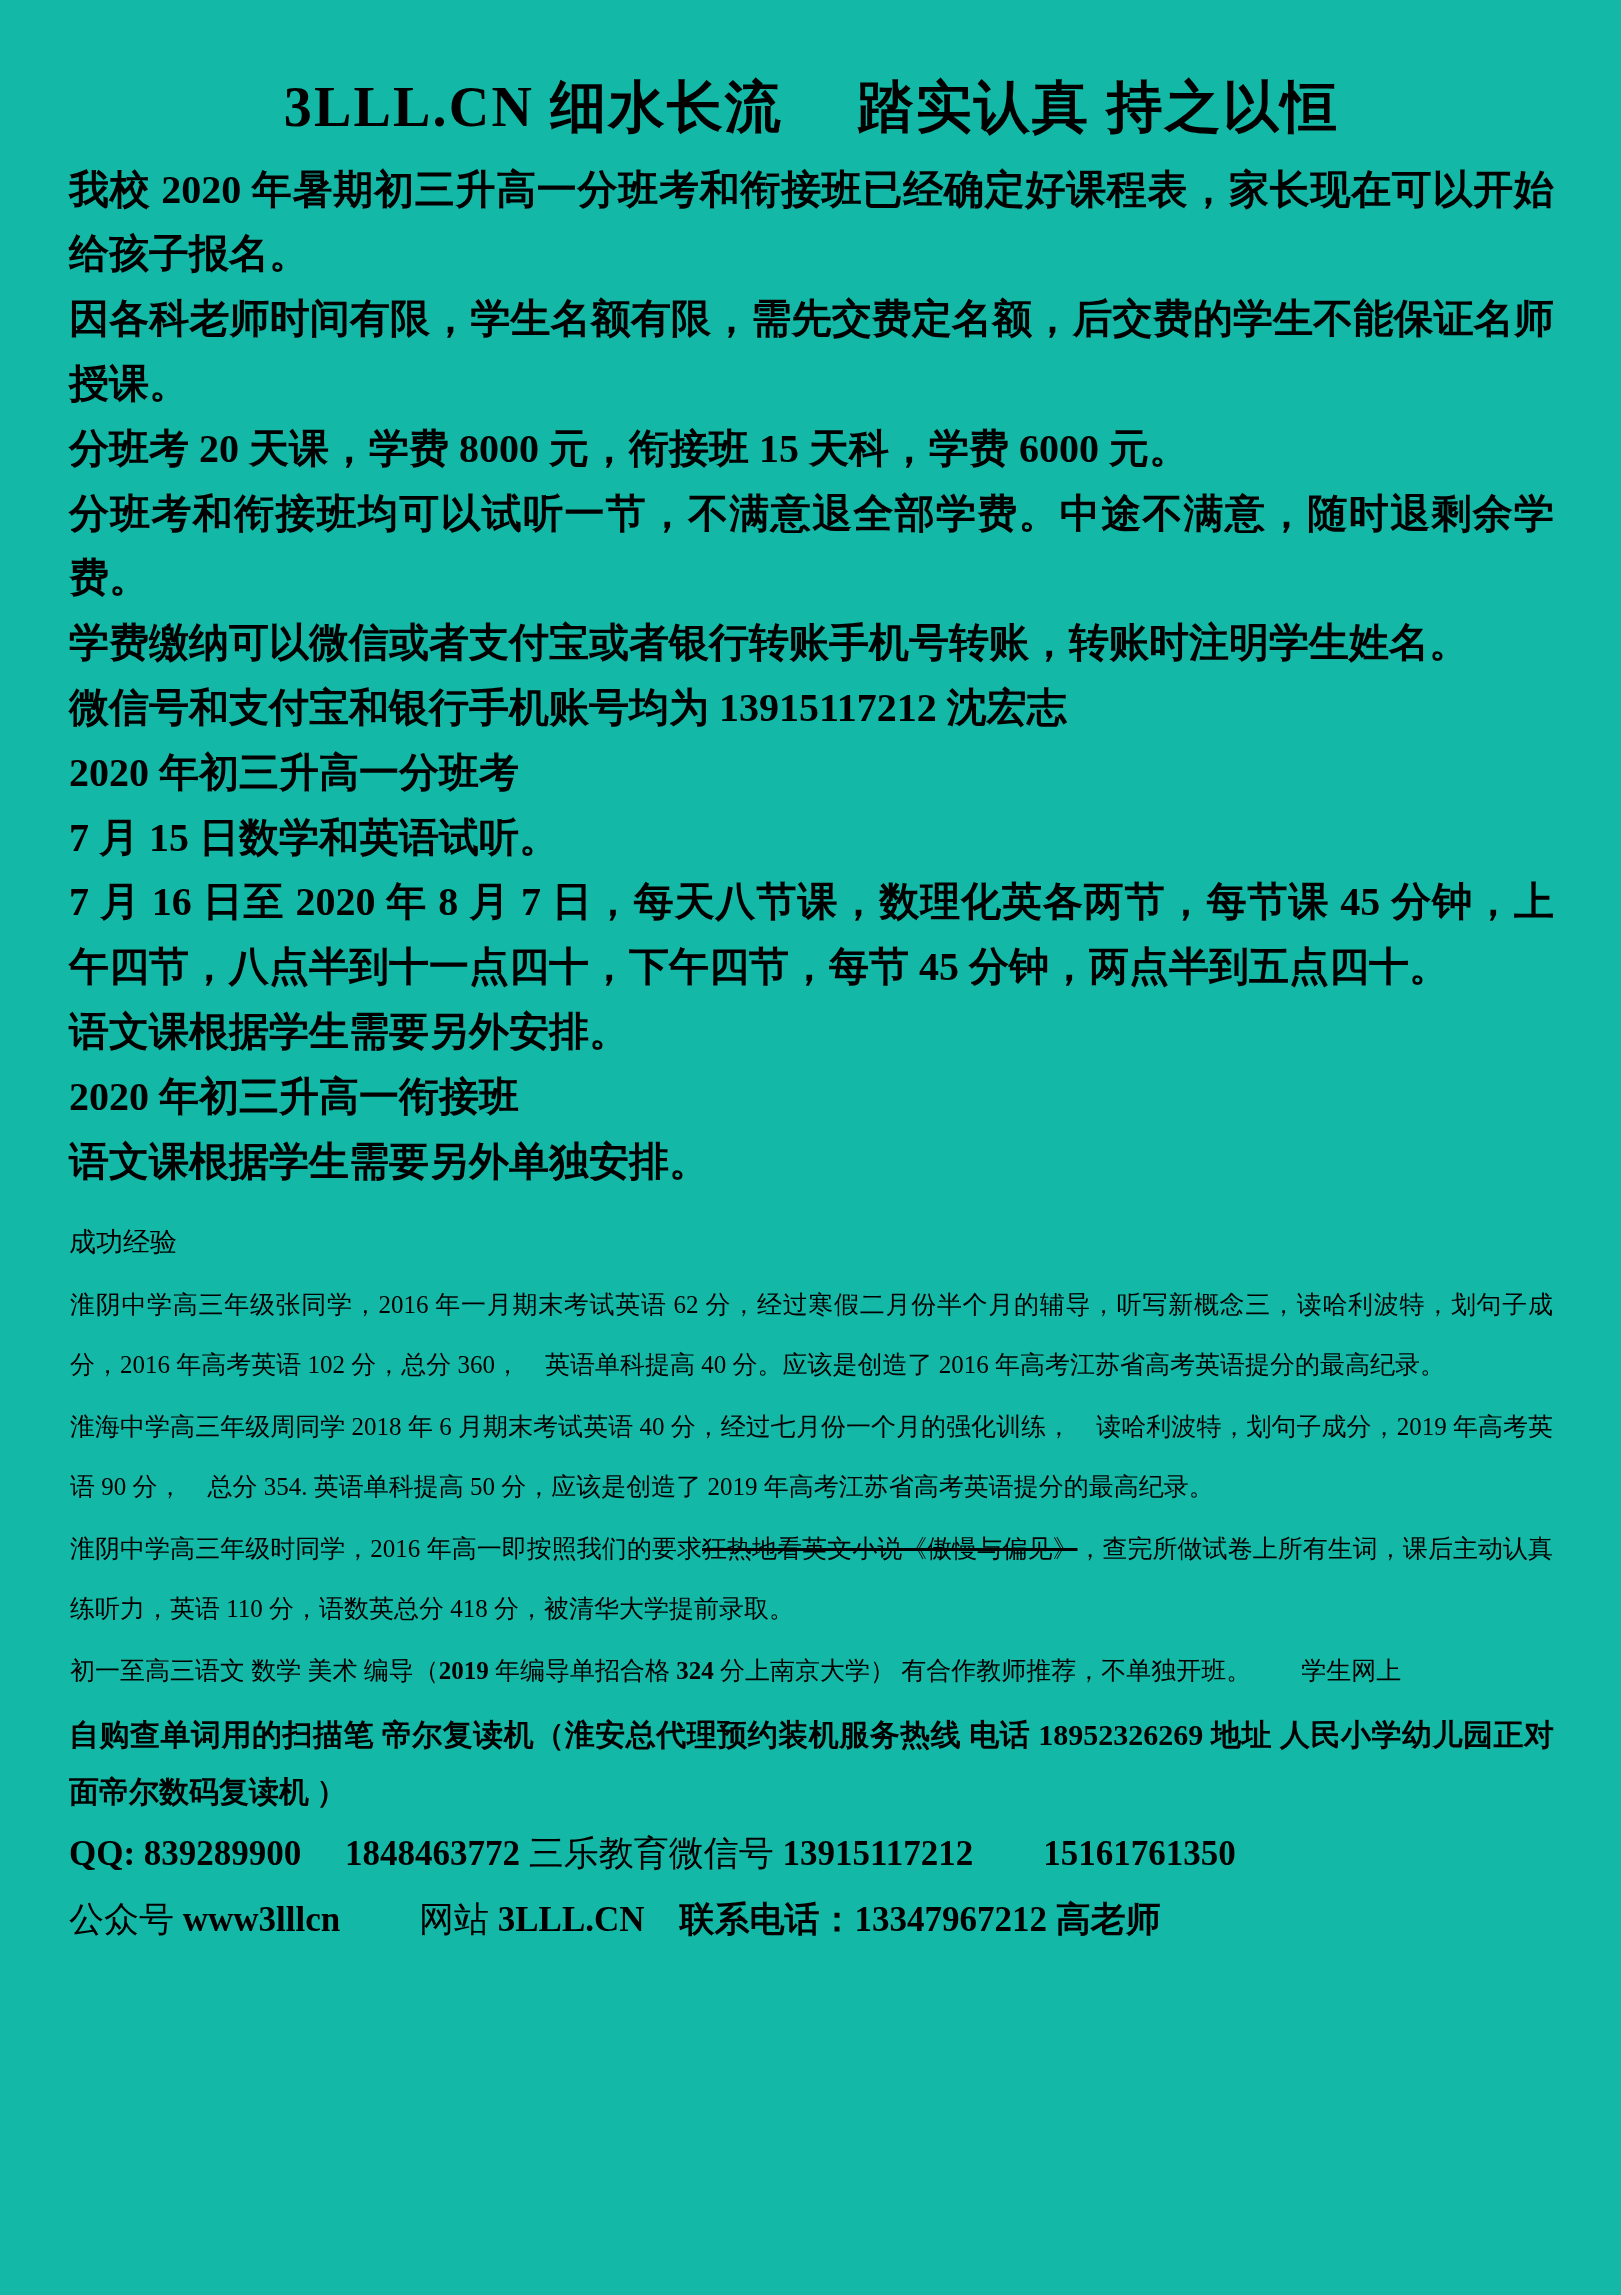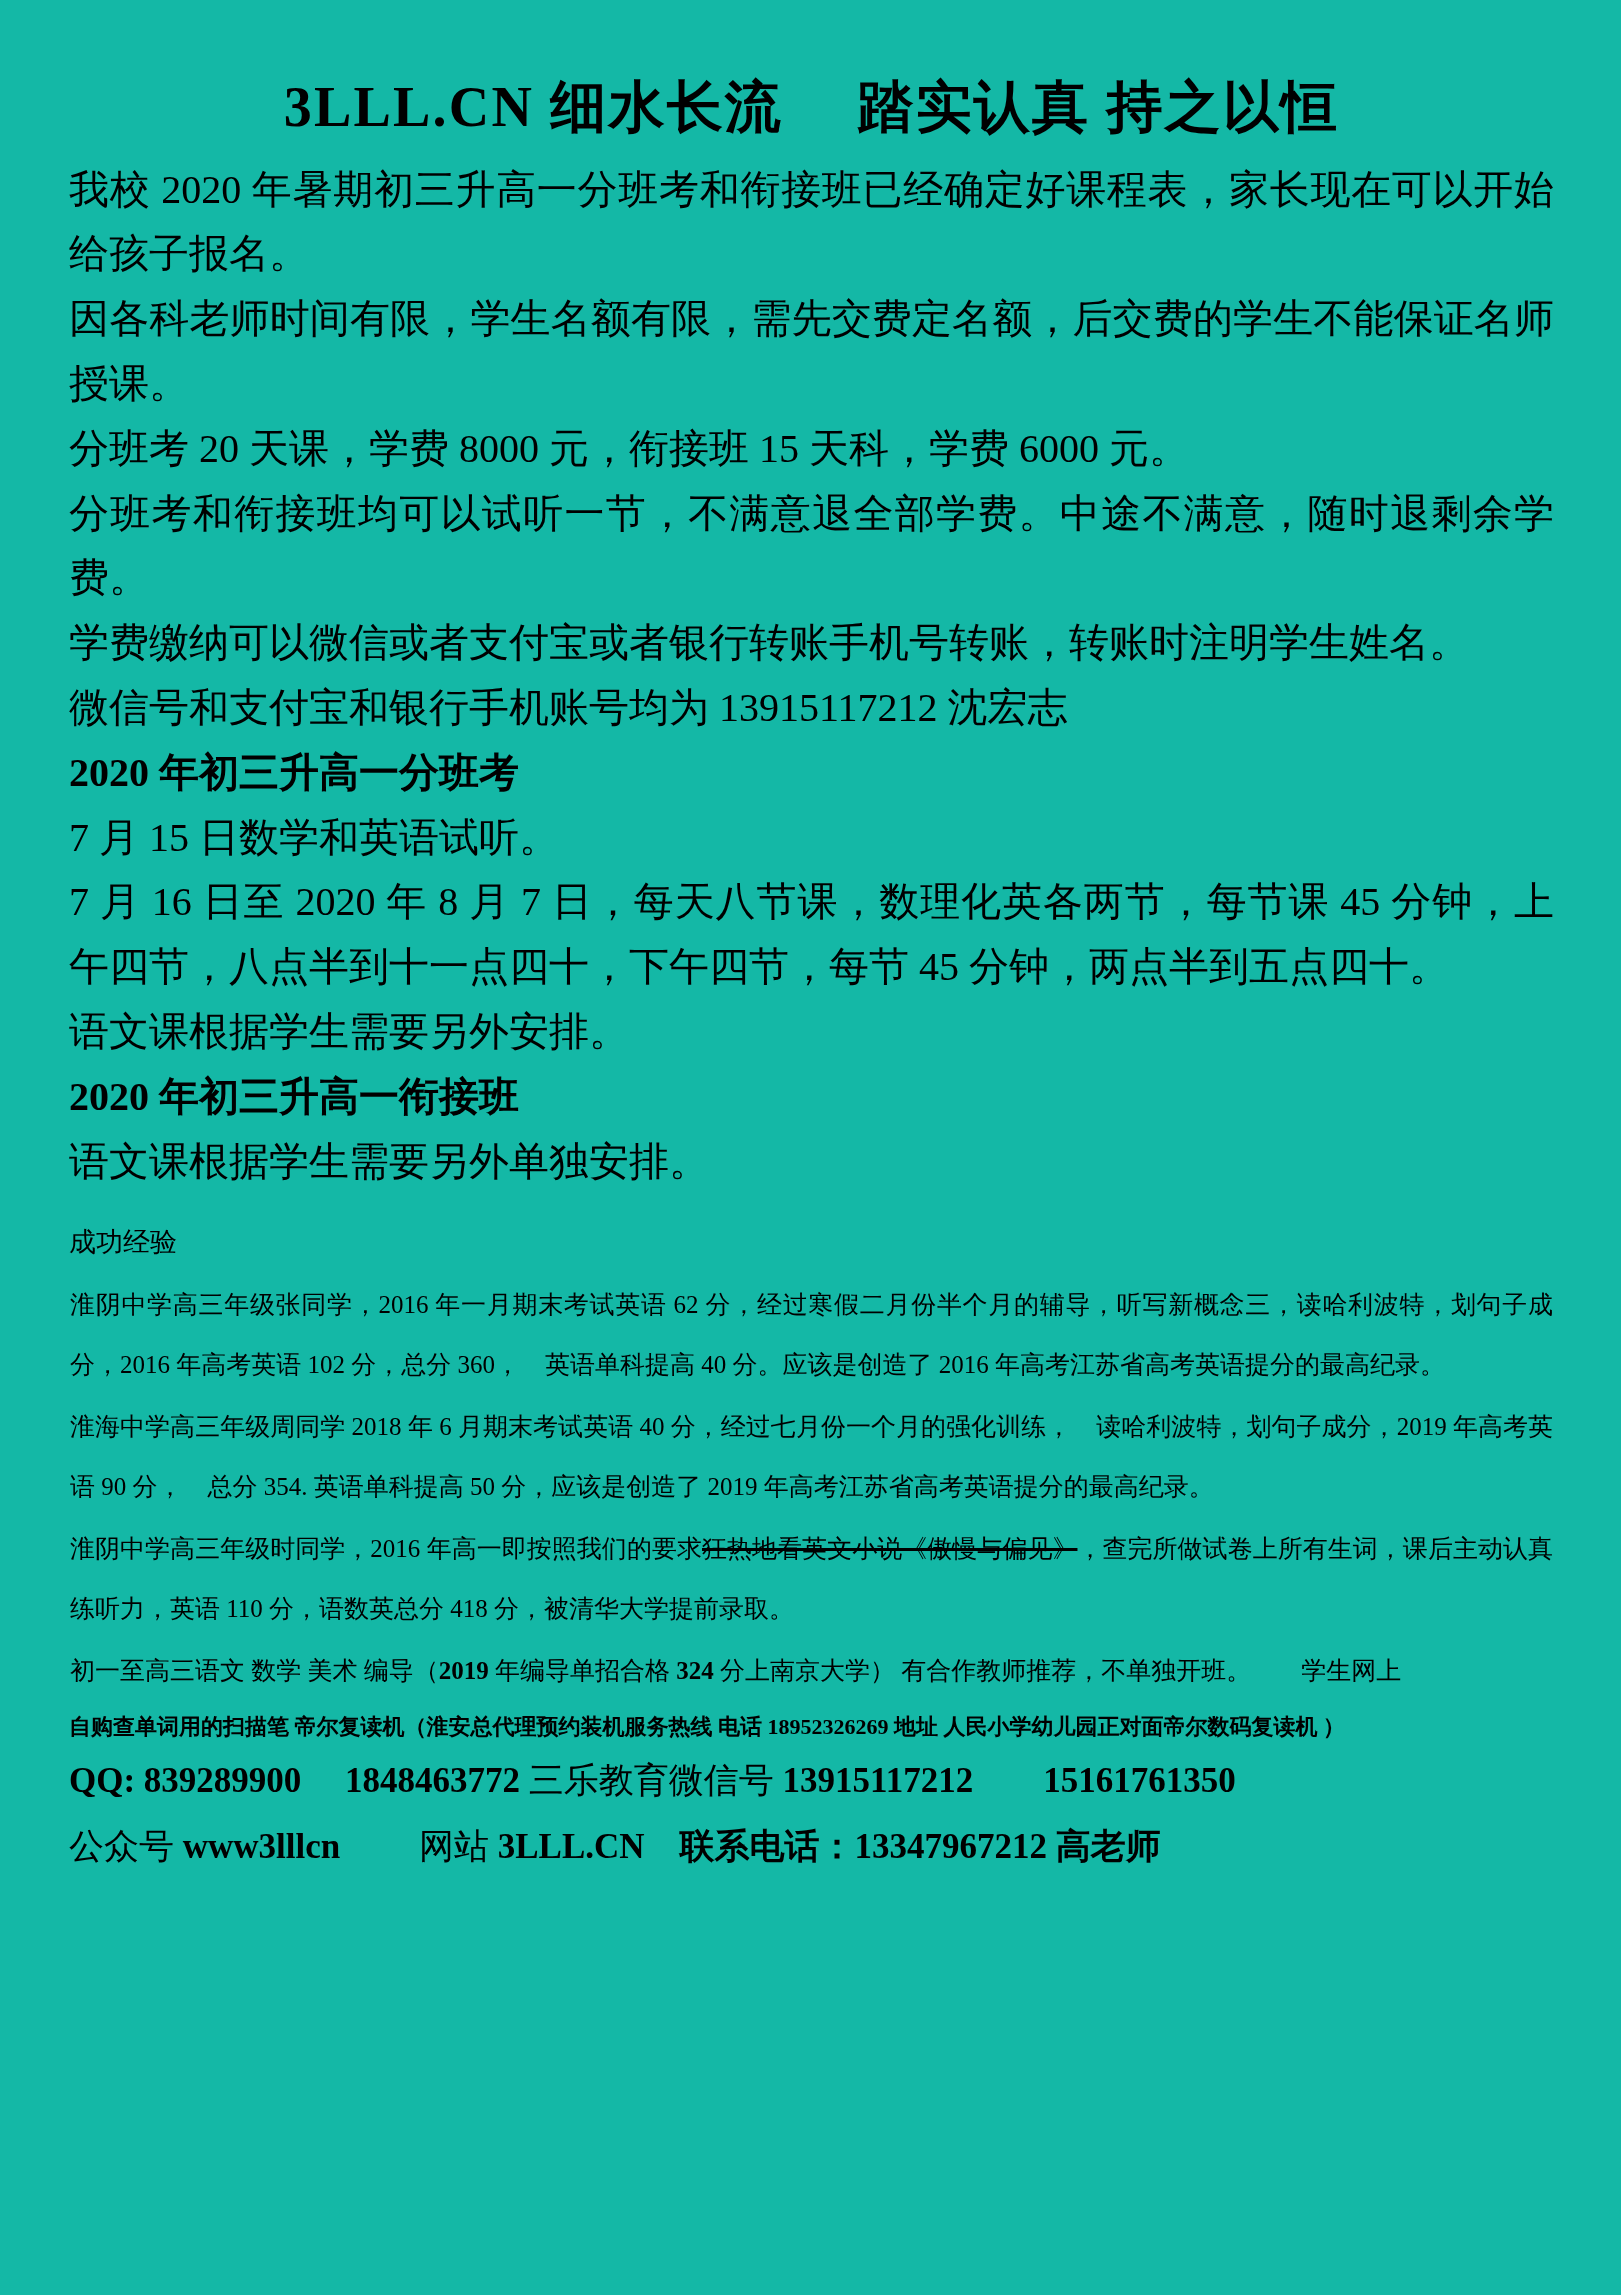--- a/index.html
+++ b/index.html
@@ -18,42 +18,42 @@
     font-weight:bold;
     text-align:center;
     margin:0 0 11.6px 0;
     letter-spacing:2.2px;
     white-space:nowrap;
   }
   .main p, .main h2 {
     font-size:40px;
     line-height:1.62;
     margin:0;
-    font-weight:normal;
+    font-weight:bold;
   }
   .main p { text-align:justify; }
   .main h2 { text-align:left; font-weight:bold; }
   .success-heading {
     font-size:27px;
     font-weight:normal;
     text-align:left;
     margin:30px 0 14.5px 0;
   }
   .success p {
     font-size:25px;
     font-weight:normal;
     line-height:2.42;
     margin:1px;
     text-align:justify;
   }
   .b { font-weight:bold; }
   .strike { text-decoration:line-through; text-decoration-thickness:2.9px; }
   .big { font-size:25px; font-weight:normal; }
   .purchase {
-    font-size:22px;
+    font-size:30px;
     font-weight:bold;
     line-height:1.92;
     margin:4.3px 0 0 0;
     text-align:justify;
   }
   .contact p {
     font-size:35px;
     font-weight:normal;
     line-height:1.9;
     margin:0;

